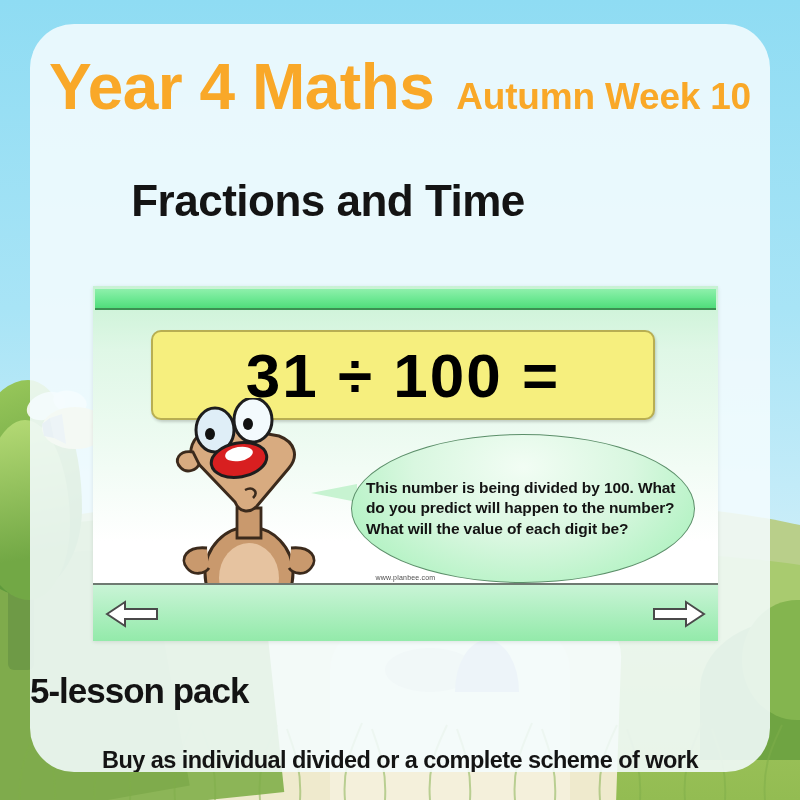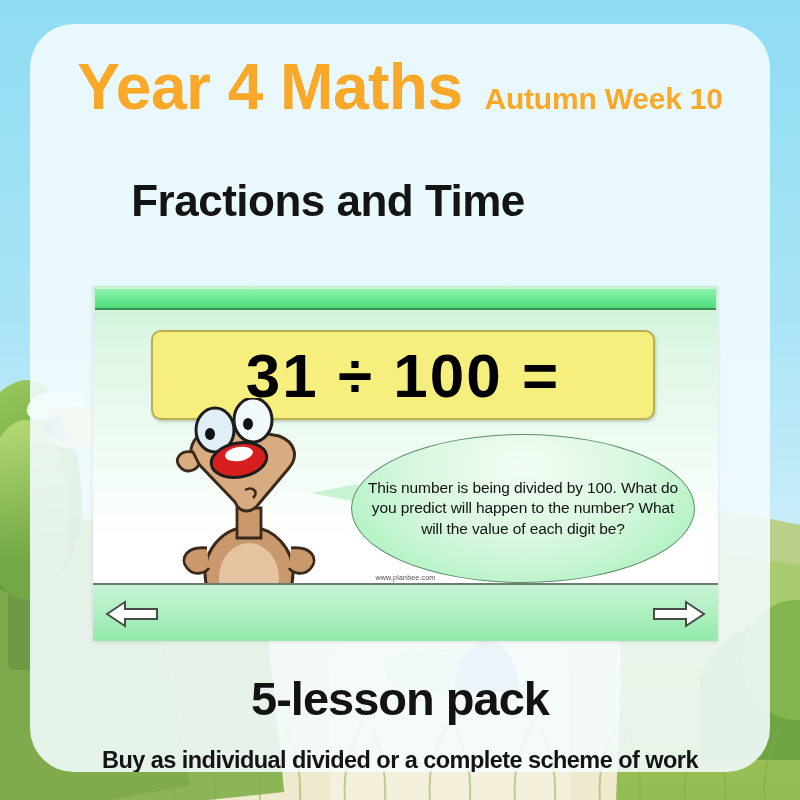--- a/index.html
+++ b/index.html
@@ -156,21 +156,21 @@
     text-align: center;
     white-space: nowrap;
   }
   .header-main {
     font-size: 64px;
     font-weight: bold;
     color: #f9a828;
     letter-spacing: -0.5px;
   }
   .header-sub {
-    font-size: 30px;
+    font-size: 37px;
     font-weight: bold;
     color: #f9a828;
     margin-left: 22px;
     letter-spacing: -0.2px;
   }
 
   
   .page-title {
     position: absolute;
     left: 0; top: 152px;
@@ -232,23 +232,22 @@
     width: 342px; height: 147px;
     background: radial-gradient(ellipse at 50% 22%, #f2fdf4 0%, #d9f7e0 45%, #9ff0b4 100%);
     border: 1px solid #5c8f6a;
     border-radius: 50%;
     display: flex;
     align-items: center;
     justify-content: center;
   }
   .speech-text {
     font-size: 15.5px;
-    font-weight: normal;
+    font-weight: bold;
     color: #131313;
-    text-align: center;
     line-height: 1.30;
     padding: 0 14px;
     letter-spacing: -0.1px;
   }
   .speech-tail {
     position: absolute;
     left: 218px; top: 198px;
     width: 0; height: 0;
     border-top: 9px solid transparent;
     border-bottom: 9px solid transparent;
@@ -277,22 +276,21 @@
     width: 54px; height: 30px;
   }
   .nav-arrow.left { left: 12px; }
   .nav-arrow.right { right: 12px; }
 
   
   .pack-title {
     position: absolute;
     left: 0; top: 647px;
     width: 740px;
-    text-align: center;
-    font-size: 47px;
+    font-size: 35px;
     font-weight: bold;
     color: #131313;
     letter-spacing: -1px;
     white-space: nowrap;
   }
   .pack-sub {
     position: absolute;
     left: 0; top: 723px;
     width: 740px;
     text-align: center;

